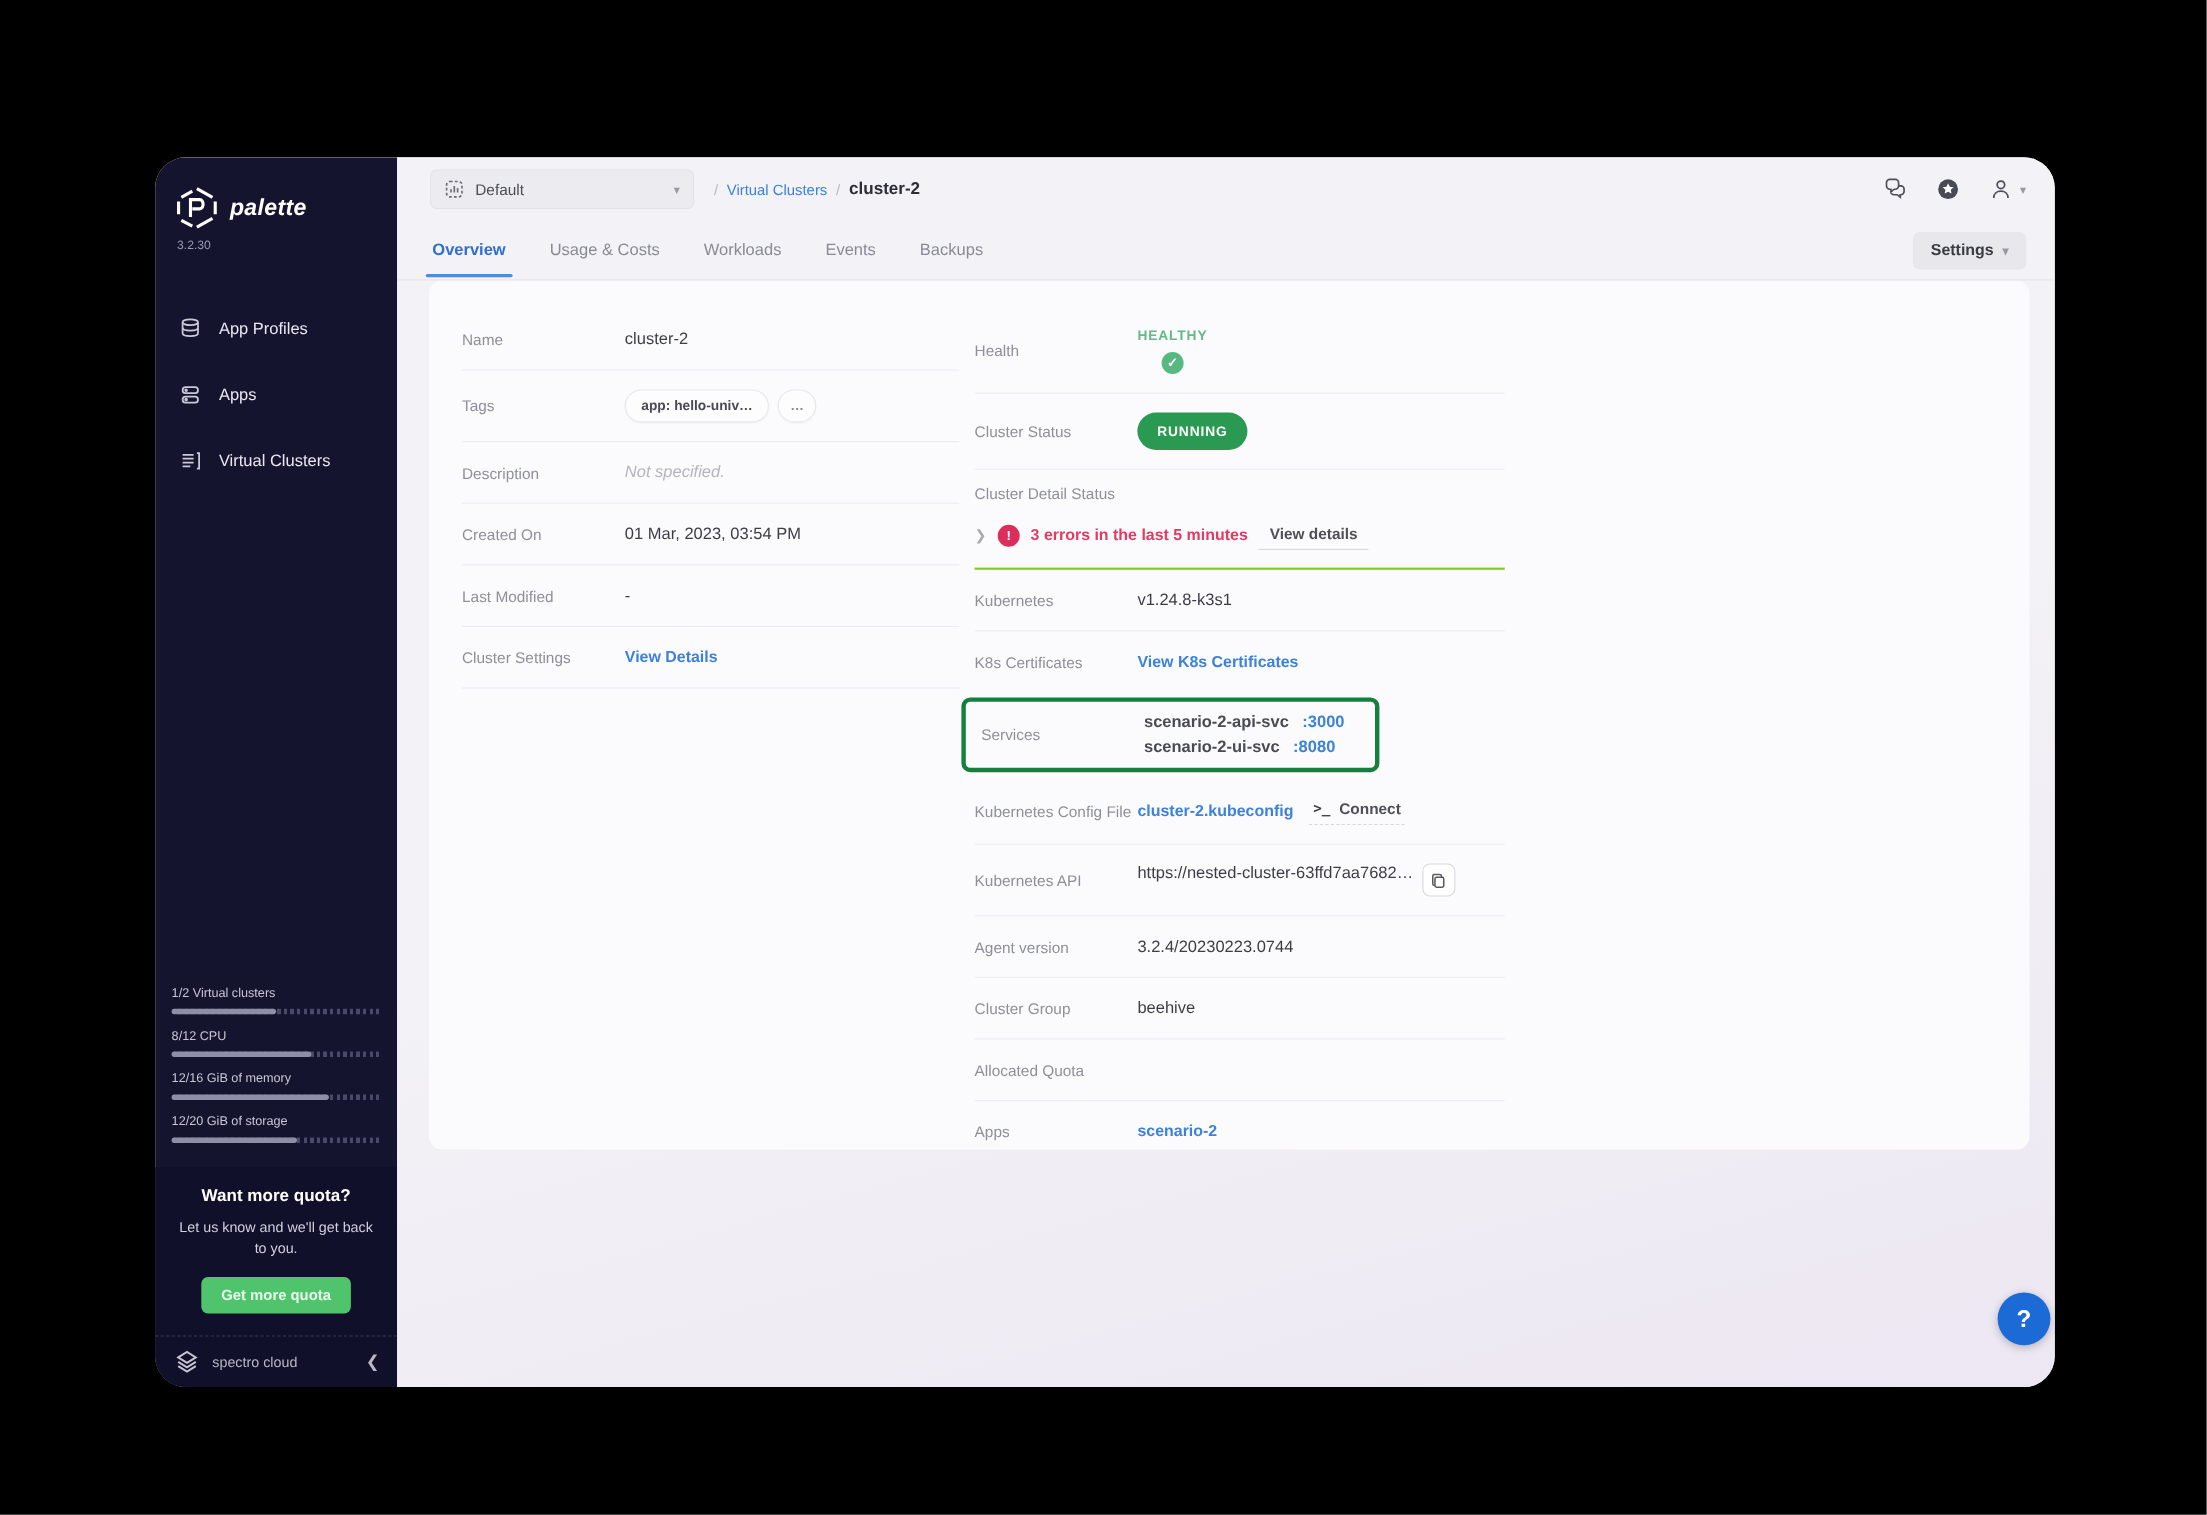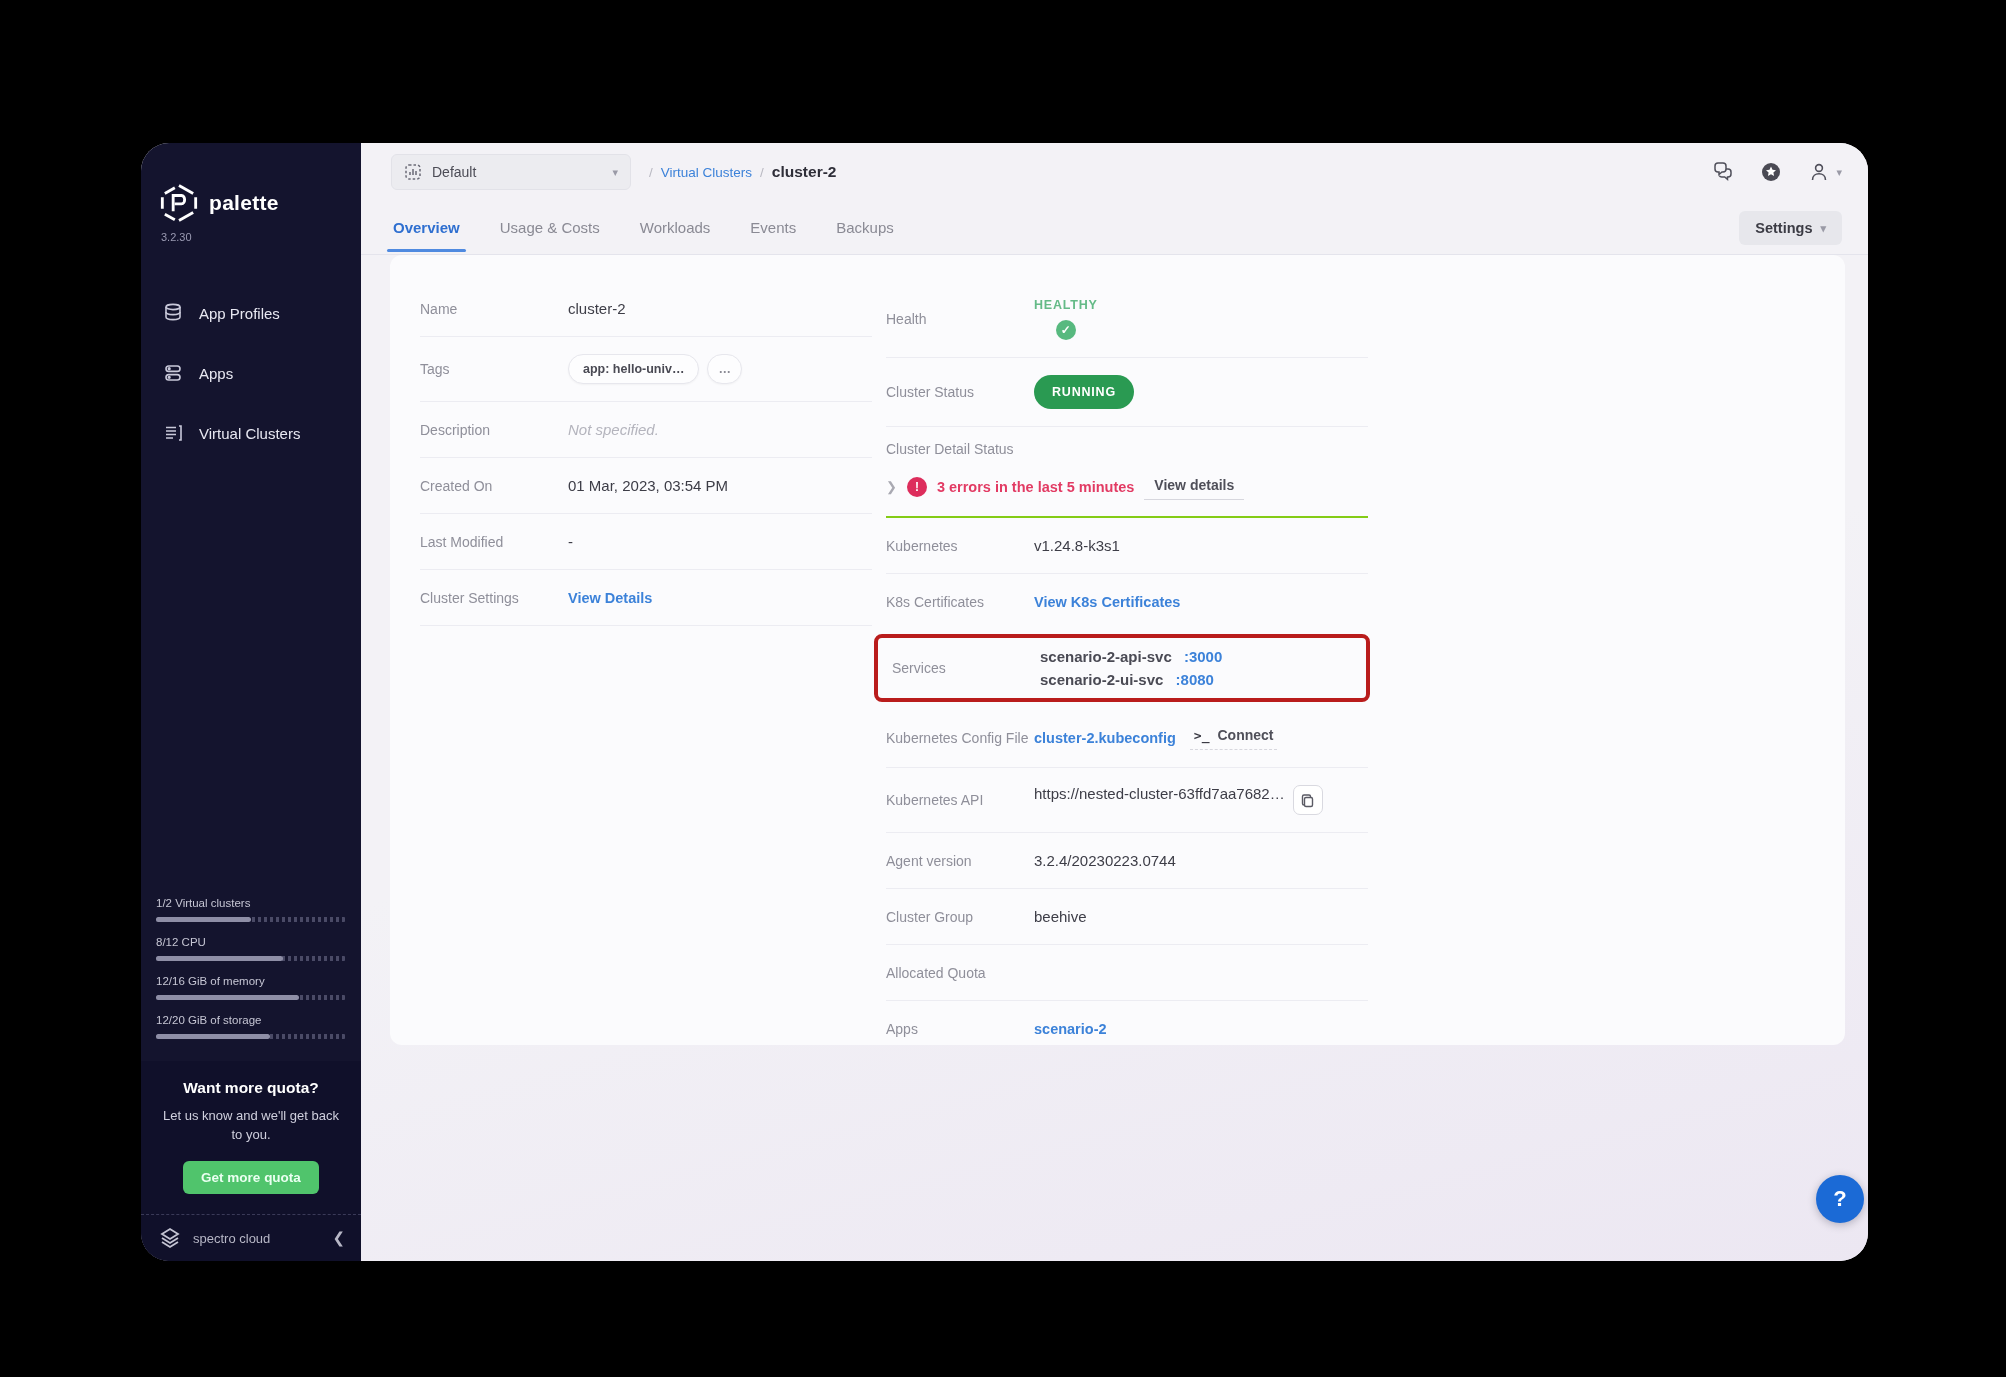--- a/index.html
+++ b/index.html
@@ -16,21 +16,21 @@
     position:absolute; left:141px; top:143px; width:1727px; height:1118px;
     border-radius:28px; overflow:hidden; display:flex;
     background:#f2f1f6;
   }
 
   
   .sidebar {
     width:220px; flex:0 0 220px; background:#14142e; color:#fff;
     display:flex; flex-direction:column;
   }
-  .brand { padding:40px 18px 6px 18px; display:flex; align-items:center; gap:10px; }
+  .brand { padding:26px 18px 6px 18px; display:flex; align-items:center; gap:10px;font-style:italic; }
   .brand-logo { width:40px; height:40px; flex:0 0 40px; }
   .brand-name { font-size:21px; font-weight:700; letter-spacing:.3px; }
   .brand-version { padding:2px 18px 14px 20px; font-size:11px; color:#9a9ab2; }
   .nav { margin-top:26px; display:flex; flex-direction:column; }
   .nav-item {
     display:flex; align-items:center; gap:16px; padding:20px 18px 20px 22px;
     color:#e8e8f2; font-size:15px; cursor:pointer;
   }
   .nav-item .nav-icon { width:20px; height:20px; flex:0 0 20px; color:#c9c9da; }
   .quota { margin-top:auto; padding:10px 15px 8px 15px; }
@@ -134,22 +134,22 @@
     width:20px; height:20px; border-radius:50%; background:#dd2d5c; color:#fff;
     display:flex; align-items:center; justify-content:center; font-size:12px; font-weight:700;
   }
   .error-text { color:#e23a63; font-size:14.5px; font-weight:600; }
   .ghost-btn {
     background:transparent; border:none; border-bottom:1px solid #d7d7de;
     font-size:14px; color:#4f4f59; font-weight:600; padding:4px 10px 6px 10px; cursor:pointer;
   }
 
   .services-box {
-    border:4px solid #b91c1c; border-radius:8px; margin:4px 0 6px -12px;
-    padding:10px 14px; display:flex; align-items:center; width:496px;
+    border:4px solid #15803d; border-radius:8px; margin:4px 0 6px -12px;
+    padding:10px 14px; display:flex; align-items:center; width:380px;
   }
   .services-lines { display:flex; flex-direction:column; gap:6px; }
   .svc-line { font-size:15px; color:#4a4a54; font-weight:600; }
   .svc-port { color:#3c82d9; margin-left:8px; cursor:pointer; font-weight:600; }
 
   .config-row { display:flex; align-items:center; gap:14px;justify-content:flex-end; }
   .terminal-glyph { font-family:"DejaVu Sans Mono", monospace; font-size:13px; color:#3a3a44; font-weight:700; }
   .connect-btn { display:flex; align-items:center; gap:8px; border-bottom:1px dashed #d7d7de;
                  padding:2px 4px 6px 4px; cursor:pointer; font-size:14px; color:#4f4f59; font-weight:600; }
 

